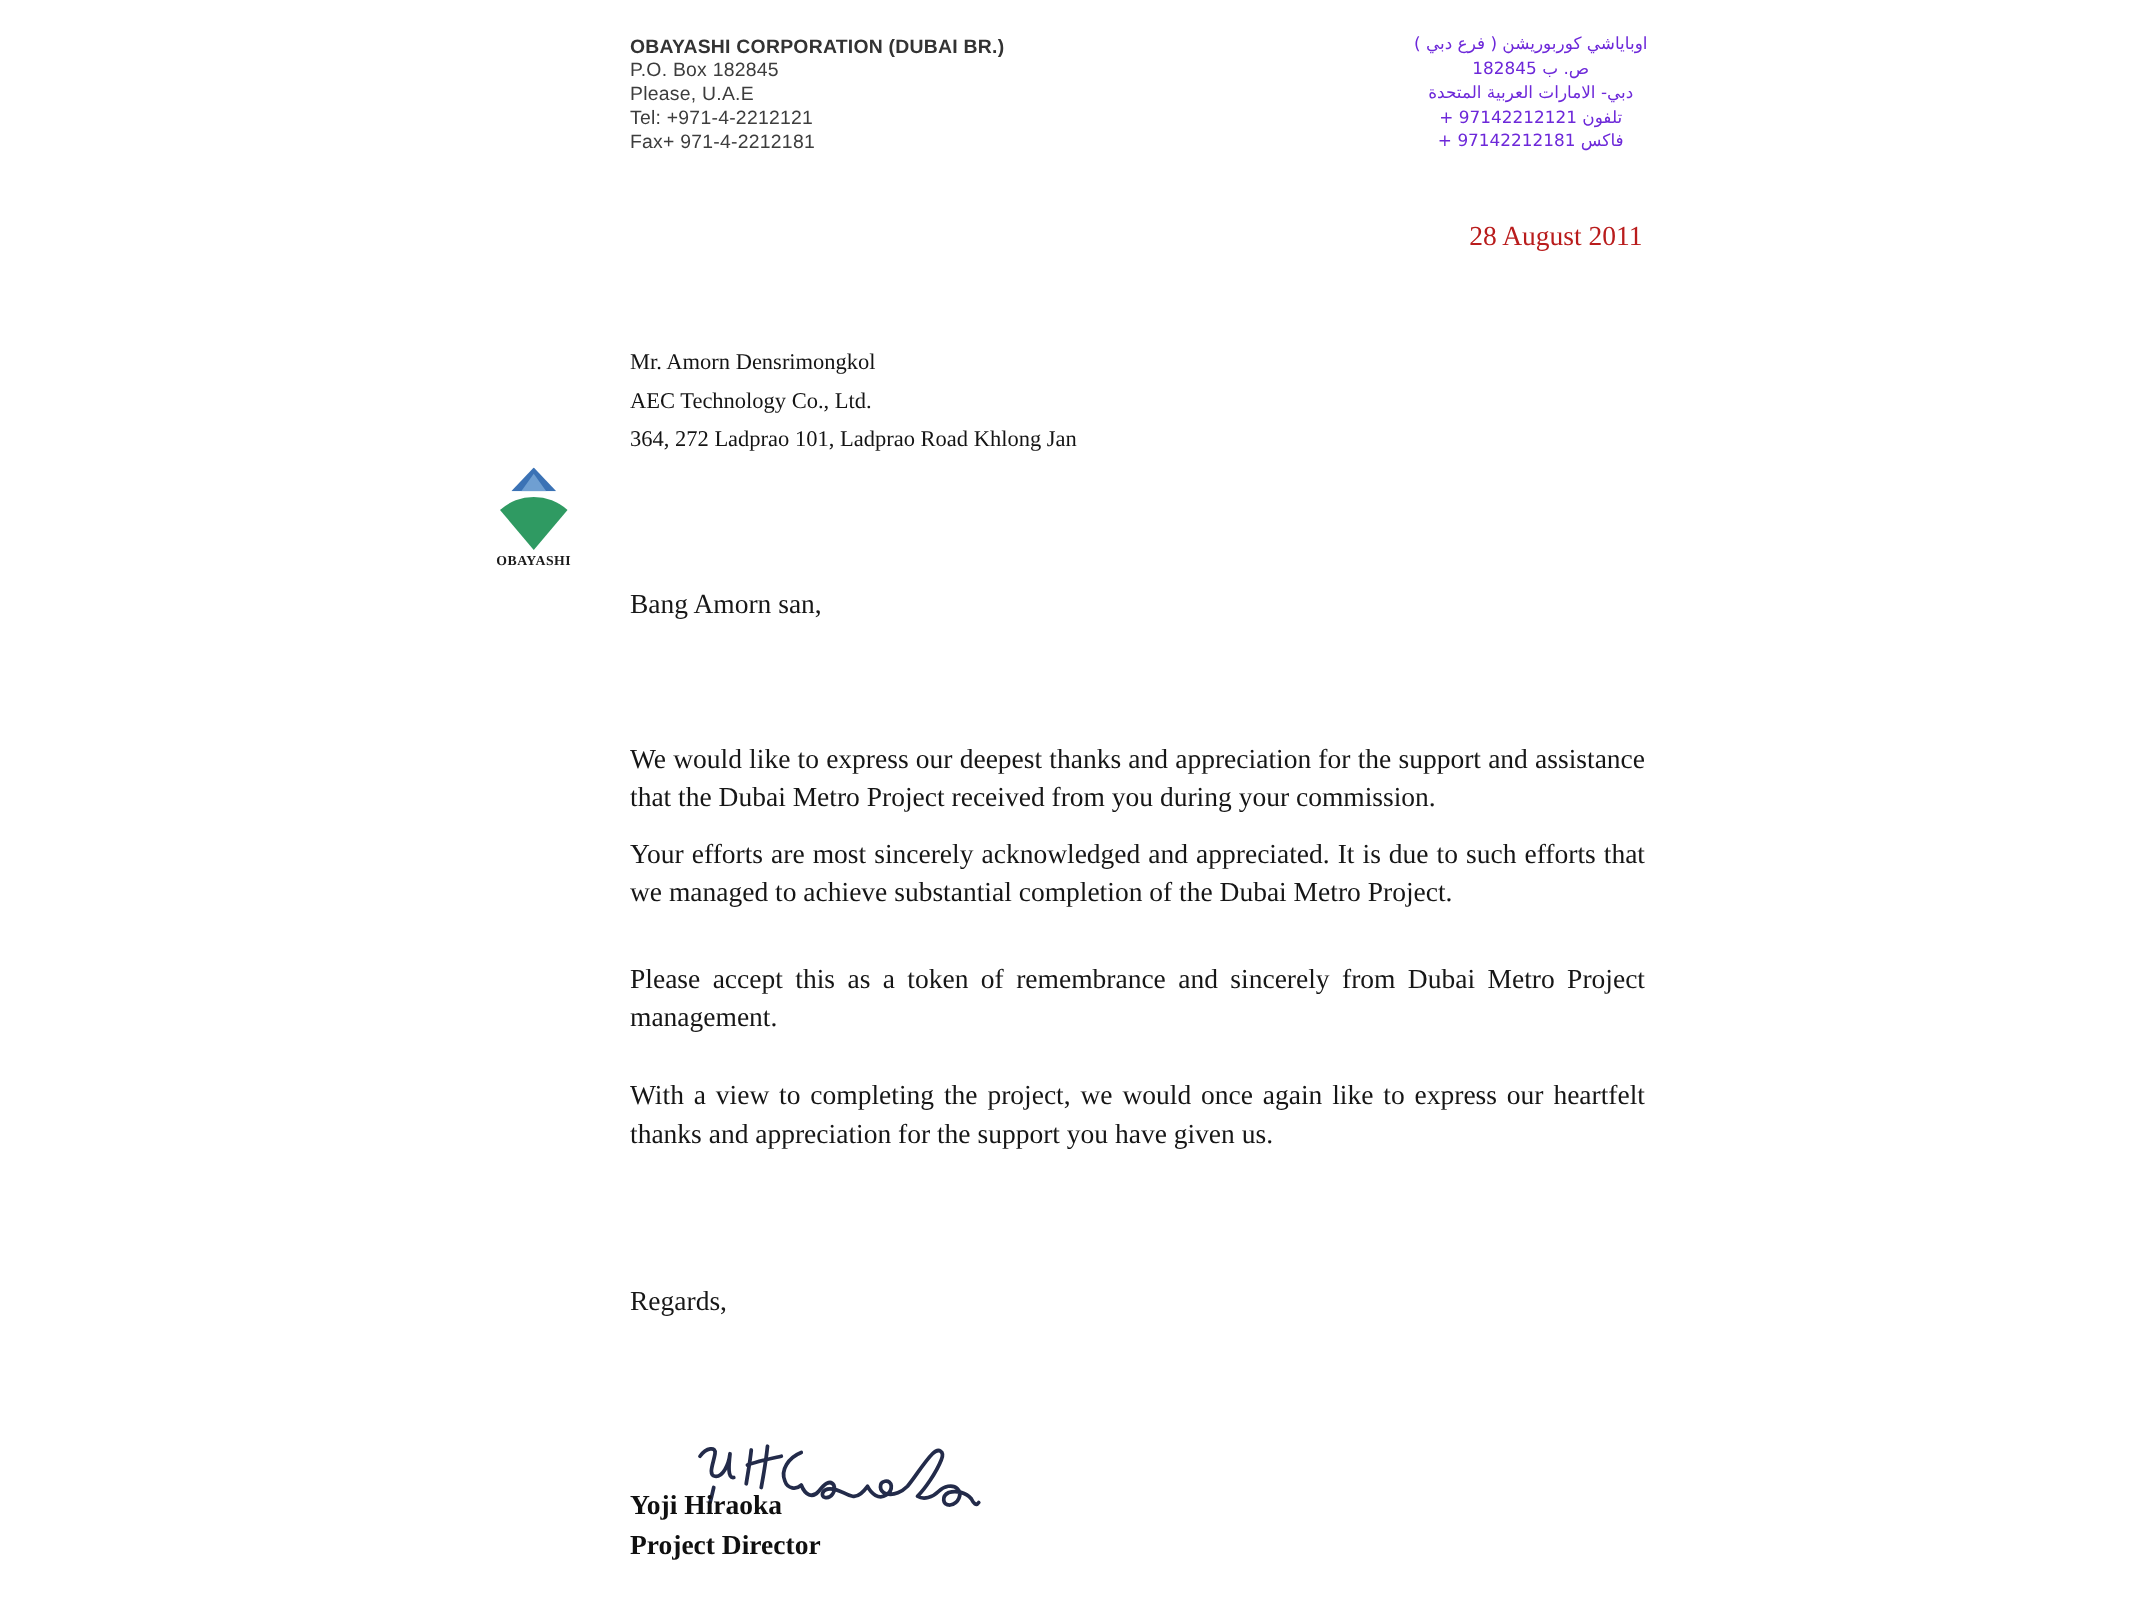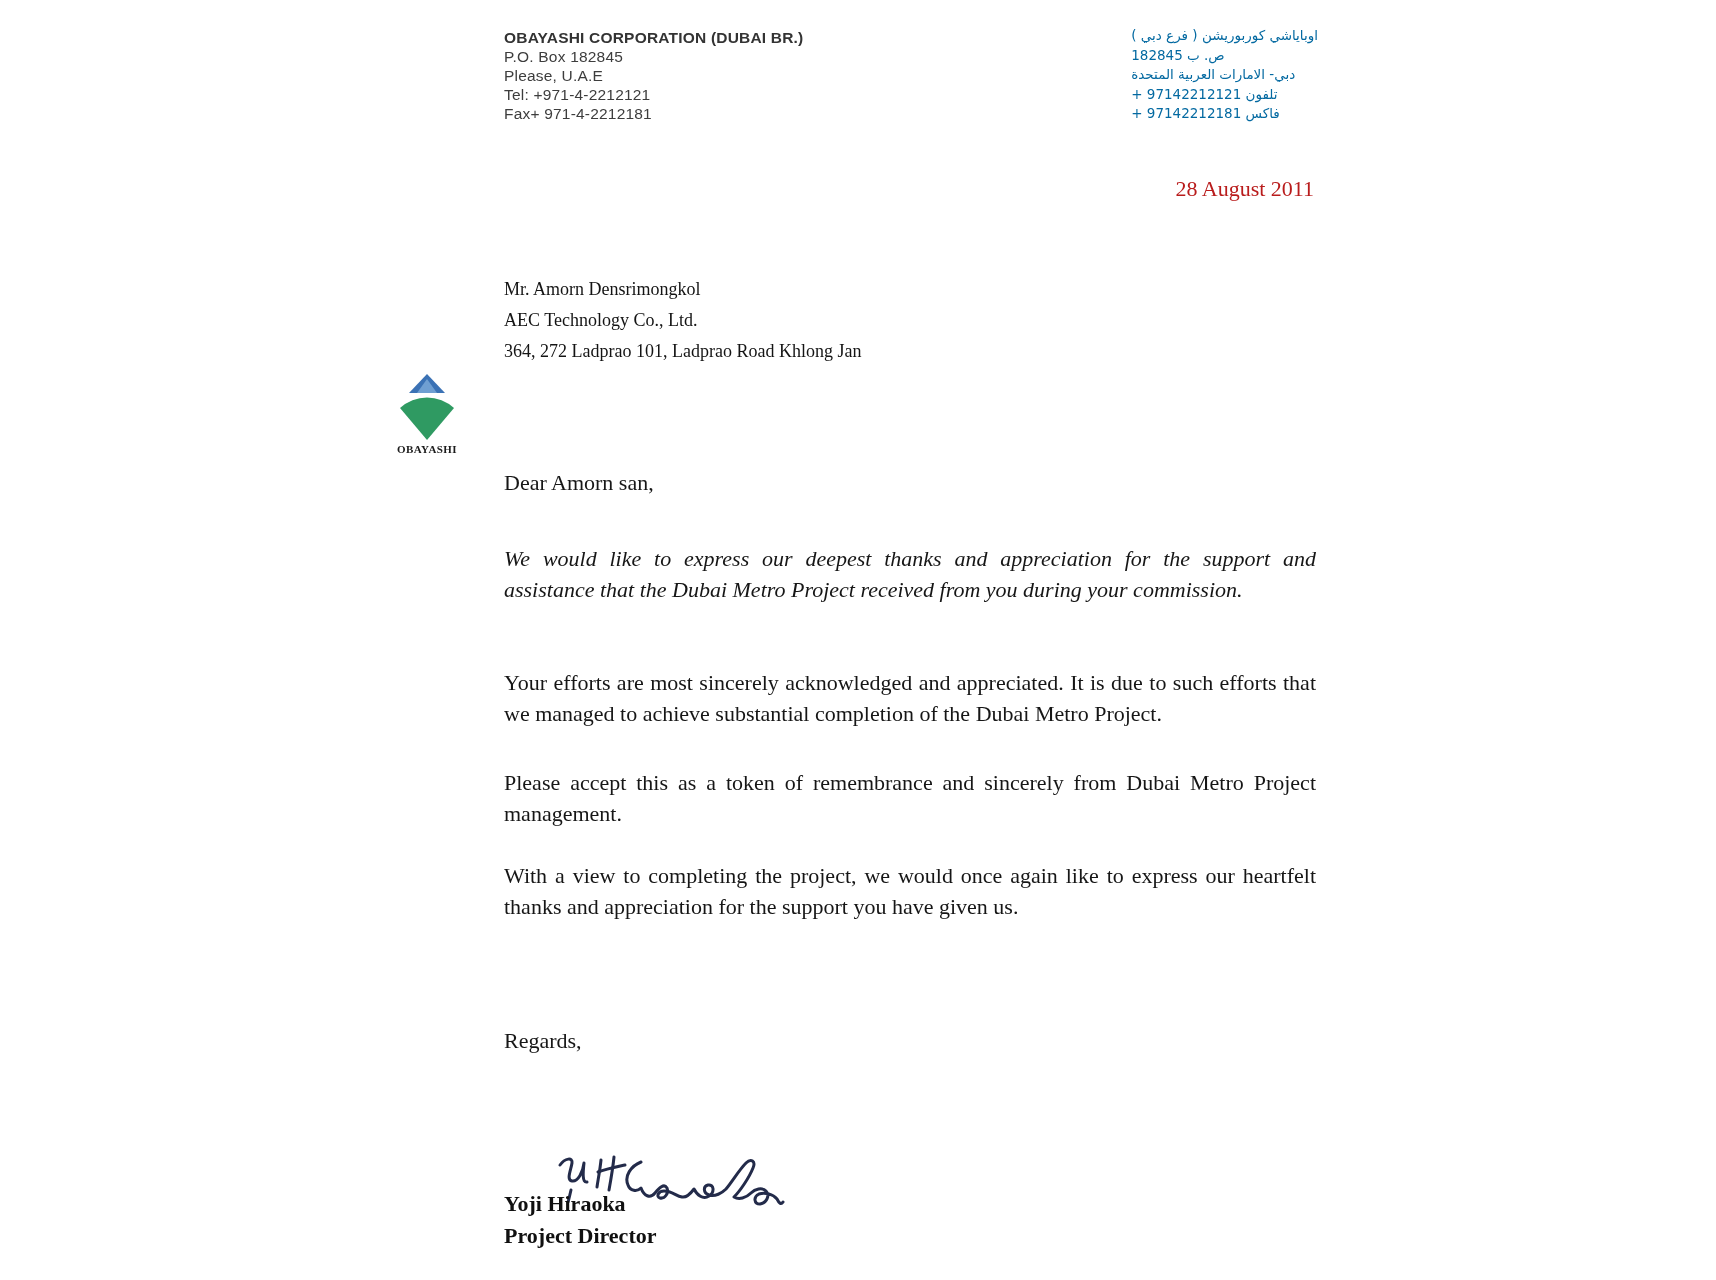--- a/index.html
+++ b/index.html
@@ -30,25 +30,25 @@
   .letterhead-en div:first-child {
     font-weight: bold;
     color: #333333;
   }
 
   
   .letterhead-ar {
     right: 398px;
     top: 26px;
     direction: rtl;
-    text-align: left;
+    text-align: center;
     font-family: "DejaVu Sans", sans-serif;
     font-size: 13.5px;
     line-height: 19.5px;
-    color: #0369a1;
+    color: #6d28d9;
   }
 
   .date-line {
     top: 176px;
     right: 402px;
     font-size: 22px;
     color: #b91c1c;
   }
 
   .recipient {
@@ -85,21 +85,21 @@
   }
 
   .para {
     left: 504px;
     width: 812px;
     font-size: 22px;
     line-height: 31px;
     text-align: justify;
     color: #161616;
   }
-  #para-1 { top: 543px; font-style: italic; }
+  #para-1 { top: 591px; }
   #para-2 { top: 667px; }
   #para-3 { top: 767px; }
   #para-4 { top: 860px; }
 
   .regards {
     left: 504px;
     top: 1028px;
     font-size: 22px;
   }
 
@@ -154,21 +154,21 @@
   <svg class="tri" width="36" height="19" viewBox="0 0 36 19">
     <polygon points="18,0 36,19 0,19" fill="#3b72b5"></polygon>
     <polygon points="18,5 28,19 8,19" fill="#6f9fd2"></polygon>
   </svg>
   <svg class="fan" width="60" height="44" viewBox="0 0 60 44">
     <path d="M30 44 L3 12 A40 40 0 0 1 57 12 Z" fill="#2f9a62"></path>
   </svg>
   <div class="word">OBAYASHI</div>
 </div>
 
-<div class="abs salutation">Dear Amorn san,</div>
+<div class="abs salutation">Bang Amorn san,</div>
 
 <div class="abs para" id="para-1">We would like to express our deepest thanks and appreciation for the support and assistance that the Dubai Metro Project received from you during your commission.</div>
 <div class="abs para" id="para-2">Your efforts are most sincerely acknowledged and appreciated. It is due to such efforts that we managed to achieve substantial completion of the Dubai Metro Project.</div>
 <div class="abs para" id="para-3">Please accept this as a token of remembrance and sincerely from Dubai Metro Project management.</div>
 <div class="abs para" id="para-4">With a view to completing the project, we would once again like to express our heartfelt thanks and appreciation for the support you have given us.</div>
 
 <div class="abs regards">Regards,</div>
 
 <div class="abs signature-wrap">
   <svg width="240" height="66" viewBox="0 0 240 66">

